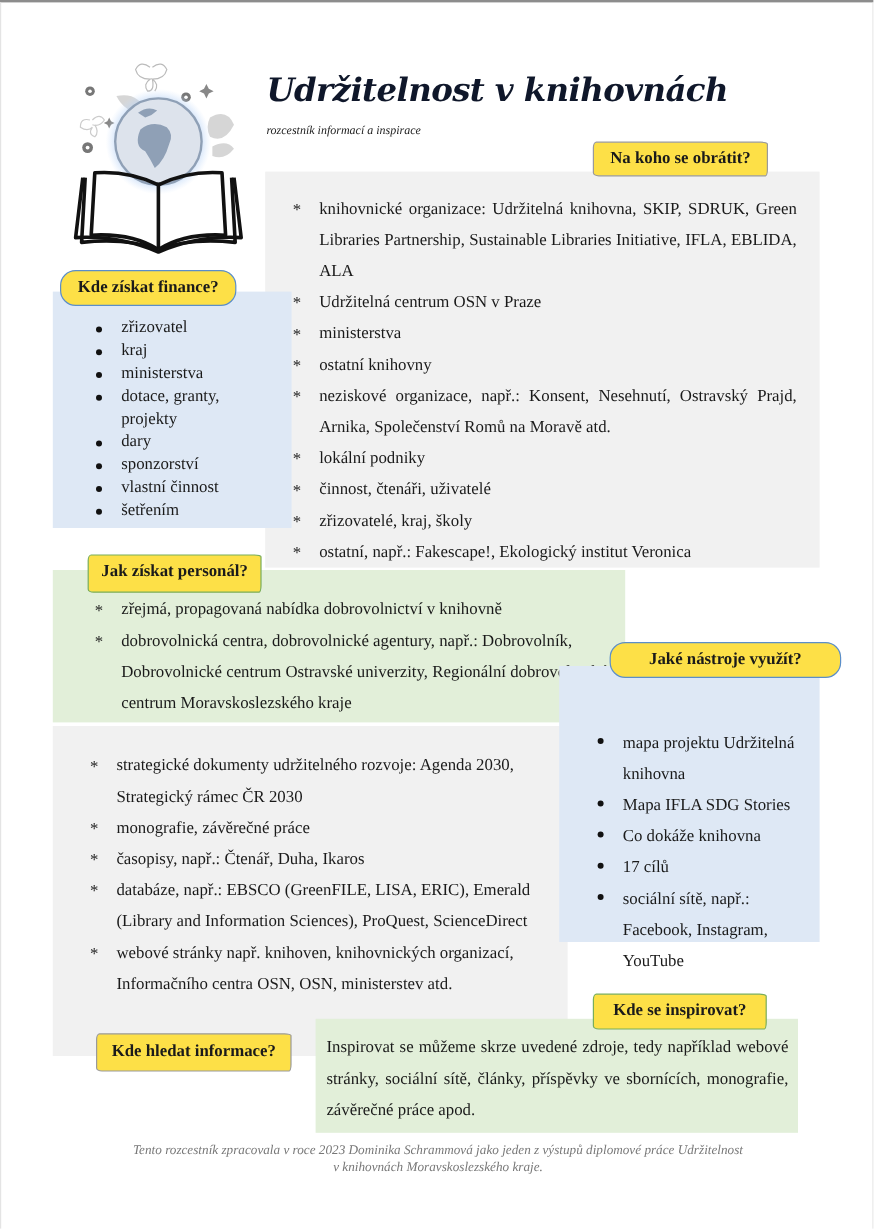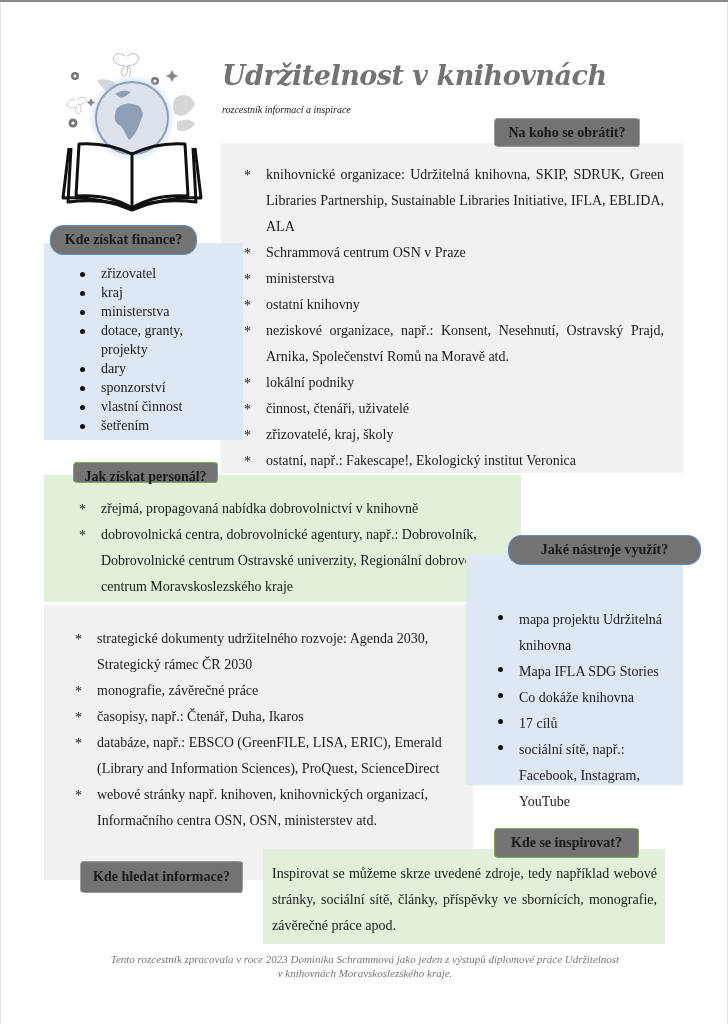--- a/index.html
+++ b/index.html
@@ -11,34 +11,34 @@
   }
   .topbar { position: absolute; left: 0; top: 0; width: 728px; height: 2px; background: #8c8c8c; }
   .edge-l { position: absolute; left: 0; top: 2px; width: 1px; height: 1022px; background: #e4e4e4; }
   .edge-r { position: absolute; right: 0; top: 2px; width: 1px; height: 1022px; background: #e4e4e4; }
 
   .logo { position: absolute; left: 55px; top: 48px; width: 150px; height: 165px; }
 
   .title {
     position: absolute; left: 222px; top: 60px;
     font-family: "DejaVu Serif", serif; font-style: italic; font-weight: bold;
-    font-size: 27px; letter-spacing: -0.5px; color: #737373;
+    font-size: 27px; letter-spacing: -0.5px; color: #0f172a;
   }
   .subtitle {
     position: absolute; left: 222px; top: 104px;
     font-style: italic; font-size: 10px; color: #222;
   }
 
   .panel { position: absolute; box-sizing: border-box; }
   .grey { background: #f1f1f1; }
   .blue { background: #dee8f5; }
   .green { background: #e2efd9; }
 
   .label {
-    position: absolute; background: #737373; box-sizing: border-box;
+    position: absolute; background: #fde047; box-sizing: border-box;
     font-weight: bold; font-size: 14px; text-align: center;
     padding-top: 6px; z-index: 5;
     border: 1px solid #9a9a9a;
     border-radius: 3px 6px 2px 5px / 5px 2px 6px 3px;
   }
   .label.lblue { border-color: #5b8ec9; border-radius: 13px; }
   .label.lgreen { border-color: #79ad5b; }
 
   ul { list-style: none; margin: 0; padding: 0; }
   li { position: relative; }
@@ -126,21 +126,21 @@
   </g>
 </svg>
 
 <div class="title">Udržitelnost v knihovnách</div>
 <div class="subtitle">rozcestník informací a inspirace</div>
 
 <div class="panel grey" style="left:221px; top:143px; width:462px; height:330px;"></div>
 <div class="label" style="left:494px; top:118px; width:146px; height:29px;">Na koho se obrátit?</div>
 <ul id="who-list" class="star">
   <li>knihovnické organizace: Udržitelná knihovna, SKIP, SDRUK, Green Libraries Partnership, Sustainable Libraries Initiative, IFLA, EBLIDA, ALA</li>
-  <li>Schrammová centrum OSN v Praze</li>
+  <li>Udržitelná centrum OSN v Praze</li>
   <li>ministerstva</li>
   <li>ostatní knihovny</li>
   <li>neziskové organizace, např.: Konsent, Nesehnutí, Ostravský Prajd, Arnika, Společenství Romů na Moravě atd.</li>
   <li>lokální podniky</li>
   <li>činnost, čtenáři, uživatelé</li>
   <li>zřizovatelé, kraj, školy</li>
   <li>ostatní, např.: Fakescape!, Ekologický institut Veronica</li>
 </ul>
 
 <div class="panel blue" style="left:44px; top:243px; width:199px; height:197px; z-index:2;"></div>
@@ -150,21 +150,21 @@
   <li>kraj</li>
   <li>ministerstva</li>
   <li>dotace, granty, projekty</li>
   <li>dary</li>
   <li>sponzorství</li>
   <li>vlastní činnost</li>
   <li>šetřením</li>
 </ul>
 
 <div class="panel green" style="left:44px; top:475px; width:477px; height:127px;"></div>
-<div class="label lgreen" style="left:73px; top:462px; width:145px; height:21px;">Jak získat personál?</div>
+<div class="label lgreen" style="left:73px; top:462px; width:145px; height:32px;">Jak získat personál?</div>
 <ul id="staff-list" class="star">
   <li>zřejmá, propagovaná nabídka dobrovolnictví v knihovně</li>
   <li>dobrovolnická centra, dobrovolnické agentury, např.: Dobrovolník, Dobrovolnické centrum Ostravské univerzity, Regionální dobrovolnické centrum Moravskoslezského kraje</li>
 </ul>
 
 <div class="panel grey" style="left:44px; top:605px; width:429px; height:275px;"></div>
 <ul id="info-list" class="star">
   <li>strategické dokumenty udržitelného rozvoje: Agenda 2030, Strategický rámec ČR 2030</li>
   <li>monografie, závěrečné práce</li>
   <li>časopisy, např.: Čtenář, Duha, Ikaros</li>

